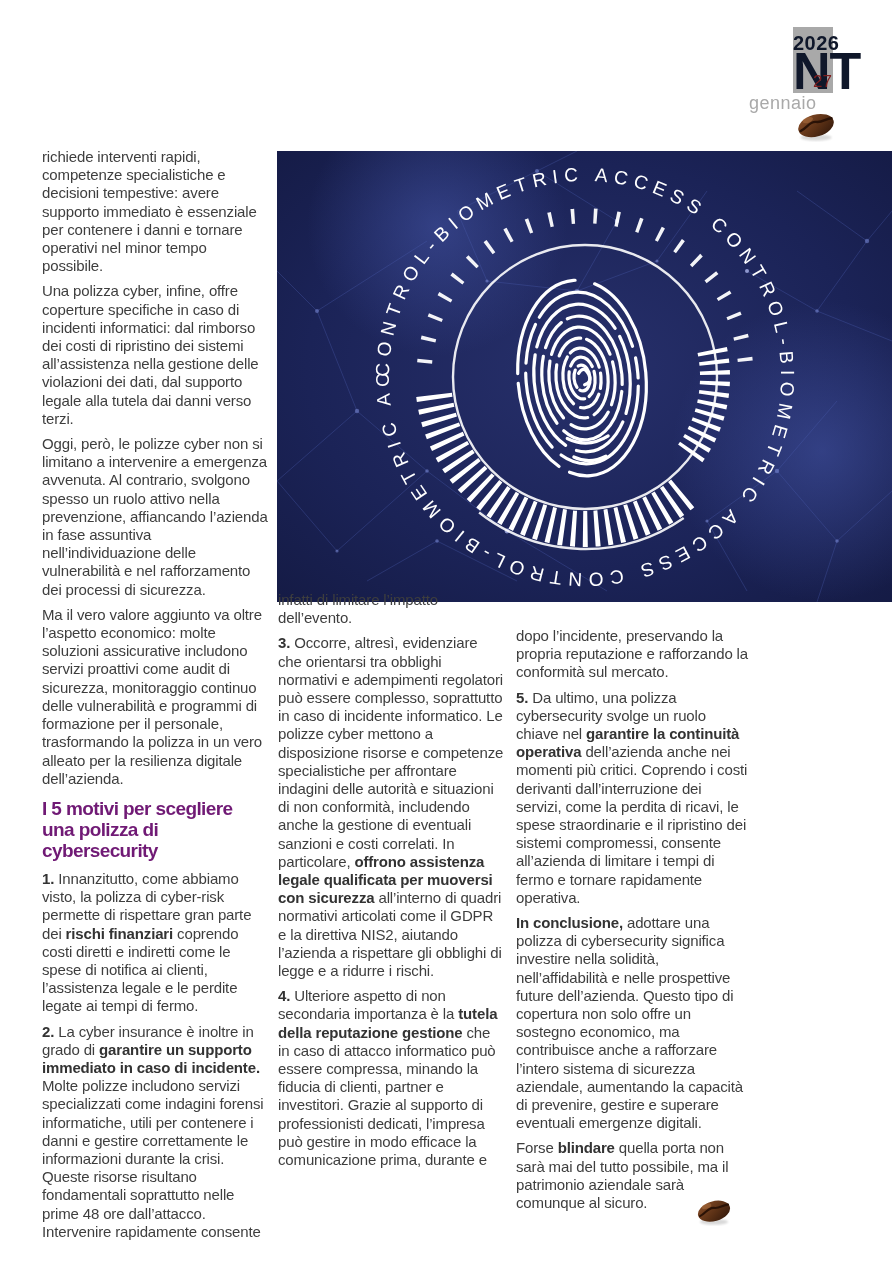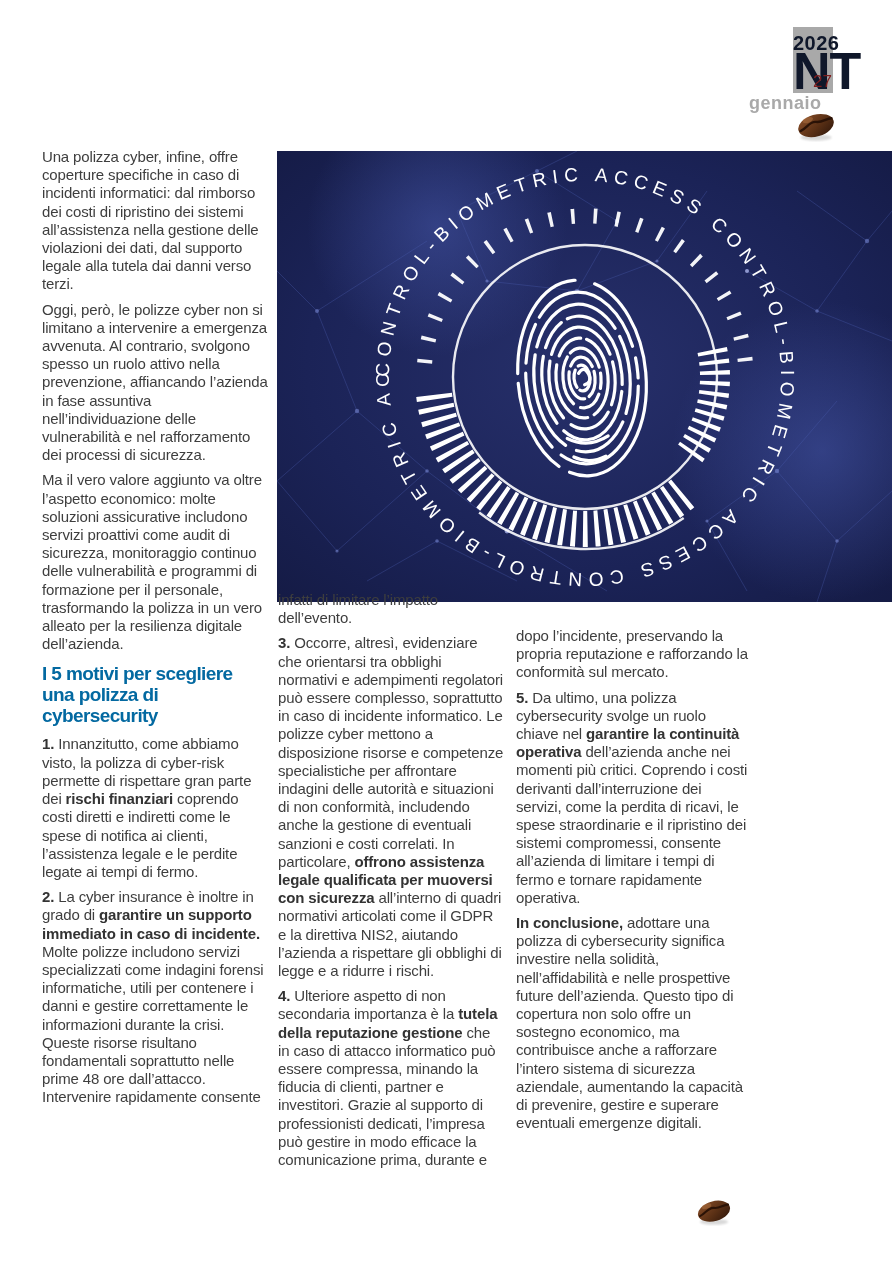--- a/index.html
+++ b/index.html
@@ -8,33 +8,33 @@
     font-family:"Liberation Sans","DejaVu Sans",sans-serif;overflow:hidden;
   }
   
   .issue-block{
     position:absolute;left:749px;top:27px;width:40px;height:66px;
     background:#a9a9a9;color:#0f172a;text-align:center;margin-left:44px;
   }
   .issue-year{font-size:20px;font-weight:bold;letter-spacing:.5px;margin-top:5px;}
   .issue-logo{font-size:52px;font-weight:bold;line-height:36px;letter-spacing:-1px;margin-top:-2px;}
   .page-number{position:absolute;left:813px;top:72px;font-size:17px;font-weight:normal;color:#7f1d1d;}
-  .issue-month{position:absolute;left:749px;top:93px;font-size:18px;font-weight:bold;color:#a9a9a9;letter-spacing:.5px;}
+  .issue-month{position:absolute;left:749px;top:93px;font-size:18px;font-weight:normal;color:#a9a9a9;letter-spacing:.5px;}
   .bean{position:absolute;}
   .bean-top{left:794px;top:111px;width:44px;height:31px;}
   .bean-bottom{left:694px;top:1198px;width:40px;height:28px;}
   
   .hero{position:absolute;left:277px;top:151px;width:615px;height:451px;}
   .hero svg{display:block;}
   
   .col{position:absolute;color:#3e3e3e;font-size:15px;line-height:18.2px;letter-spacing:-0.15px;}
   .col p{margin:0 0 7px 0;}
   .col b{color:#333333;}
   .col h2{
-    font-size:19px;line-height:21px;letter-spacing:-0.6px;color:#0369a1;
+    font-size:19px;line-height:21px;letter-spacing:-0.6px;color:#701a75;
     margin:10px 0 9px 0;font-weight:bold;
   }
   #col1{left:42px;top:148px;width:226px;}
   #col2{left:278px;top:591px;width:226px;}
   #col3{left:516px;top:627px;width:232px;}
 </style>
 </head>
 <body>
 
 <div id="page">
@@ -133,38 +133,40 @@
         <ellipse cx="305" cy="227" rx="19" ry="30" stroke-dasharray="40 6 25 8 50 5" stroke-dashoffset="28"></ellipse>
         <ellipse cx="305" cy="227" rx="13" ry="21" stroke-dasharray="30 5 35 6" stroke-dashoffset="9"></ellipse>
         <ellipse cx="305" cy="227" rx="8" ry="13" stroke-dasharray="20 4 18 5"></ellipse>
         <path d="M290,305 q15,9 32,2 M285,286 q20,12 41,1"></path>
         <path d="M302,222 q6,-8 10,2 q3,8 -5,10"></path>
       </g>
     </svg>
   </div>
 
   <div class="col" id="col1">
+    <p><span>richiede interventi rapidi, competenze specialistiche e decisioni tempestive: avere supporto immediato è essenziale per contenere i danni e tornare operativi nel minor tempo possibile.</span></p>
     <p><span>Una polizza cyber, infine, offre coperture specifiche in caso di incidenti informatici: dal rimborso dei costi di ripristino dei sistemi all’assistenza nella gestione delle violazioni dei dati, dal supporto legale alla tutela dai danni verso terzi.</span></p>
     <p><span>Oggi, però, le polizze cyber non si limitano a intervenire a emergenza avvenuta. Al contrario, svolgono spesso un ruolo attivo nella prevenzione, affiancando l’azienda in fase assuntiva nell’individuazione delle vulnerabilità e nel rafforzamento dei processi di sicurezza.</span></p>
     <p><span>Ma il vero valore aggiunto va oltre l’aspetto economico: molte soluzioni assicurative includono servizi proattivi come audit di sicurezza, monitoraggio continuo delle vulnerabilità e programmi di formazione per il personale, trasformando la polizza in un vero alleato per la resilienza digitale dell’azienda.</span></p>
     <h2>I 5 motivi per scegliere una polizza di cybersecurity</h2>
     <p><b>1.</b><span> Innanzitutto, come abbiamo visto, la polizza di cyber-risk permette di rispettare gran parte dei </span><b>rischi finanziari</b><span> coprendo costi diretti e indiretti come le spese di notifica ai clienti, l’assistenza legale e le perdite legate ai tempi di fermo.</span></p>
     <p><b>2.</b><span> La cyber insurance è inoltre in grado di </span><b>garantire un supporto immediato in caso di incidente.</b><span> Molte polizze includono servizi specializzati come indagini forensi informatiche, utili per contenere i danni e gestire correttamente le informazioni durante la crisi. Queste risorse risultano fondamentali soprattutto nelle prime 48 ore dall’attacco. Intervenire rapidamente consente</span></p>
   </div>
 
   <div class="col" id="col2">
     <p><span>infatti di limitare l’impatto dell’evento.</span></p>
     <p><b>3.</b><span> Occorre, altresì, evidenziare che orientarsi tra obblighi normativi e adempimenti regolatori può essere complesso, soprattutto in caso di incidente informatico. Le polizze cyber mettono a disposizione risorse e competenze specialistiche per affrontare indagini delle autorità e situazioni di non conformità, includendo anche la gestione di eventuali sanzioni e costi correlati. In particolare, </span><b>offrono assistenza legale qualificata per muoversi con sicurezza</b><span> all’interno di quadri normativi articolati come il GDPR e la direttiva NIS2, aiutando l’azienda a rispettare gli obblighi di legge e a ridurre i rischi.</span></p>
     <p><b>4.</b><span> Ulteriore aspetto di non secondaria importanza è la </span><b>tutela della reputazione gestione</b><span> che in caso di attacco informatico può essere compressa, minando la fiducia di clienti, partner e investitori. Grazie al supporto di professionisti dedicati, l’impresa può gestire in modo efficace la comunicazione prima, durante e</span></p>
   </div>
 
   <div class="col" id="col3">
     <p><span>dopo l’incidente, preservando la propria reputazione e rafforzando la conformità sul mercato.</span></p>
     <p><b>5.</b><span> Da ultimo, una polizza cybersecurity svolge un ruolo chiave nel </span><b>garantire la continuità operativa</b><span> dell’azienda anche nei momenti più critici. Coprendo i costi derivanti dall’interruzione dei servizi, come la perdita di ricavi, le spese straordinarie e il ripristino dei sistemi compromessi, consente all’azienda di limitare i tempi di fermo e tornare rapidamente operativa.</span></p>
     <p><b>In conclusione,</b><span> adottare una polizza di cybersecurity significa investire nella solidità, nell’affidabilità e nelle prospettive future dell’azienda. Questo tipo di copertura non solo offre un sostegno economico, ma contribuisce anche a rafforzare l’intero sistema di sicurezza aziendale, aumentando la capacità di prevenire, gestire e superare eventuali emergenze digitali.</span></p>
+    <p><span>Forse </span><b>blindare</b><span> quella porta non sarà mai del tutto possibile, ma il patrimonio aziendale sarà comunque al sicuro.</span></p>
   </div>
 
   <svg class="bean bean-bottom" viewBox="0 0 48 34">
     <defs>
       <linearGradient id="beanG2" x1="0" y1="0" x2="1" y2="1">
         <stop offset="0" stop-color="#8a4f2a"></stop>
           <stop offset="0.55" stop-color="#5a3015"></stop>
           <stop offset="1" stop-color="#2e160a"></stop>
       </linearGradient>
       <filter id="soft2" x="-50%" y="-50%" width="200%" height="200%">

